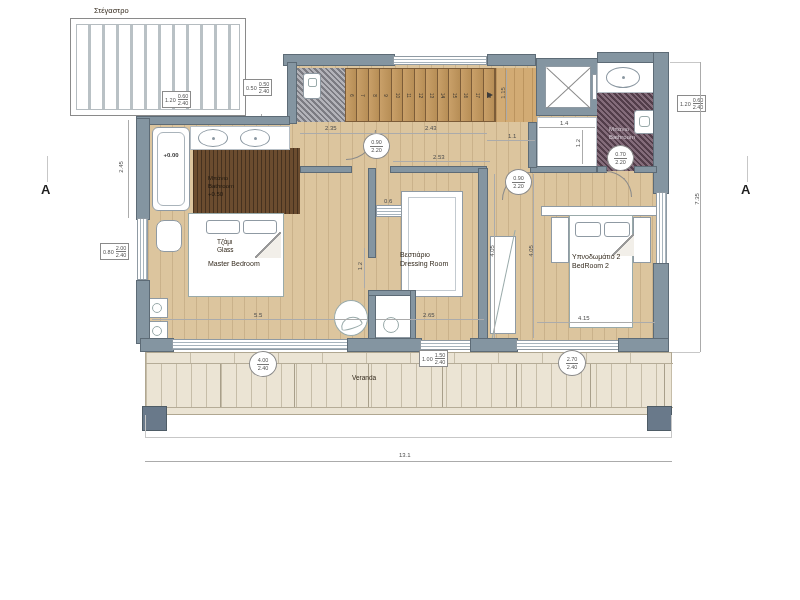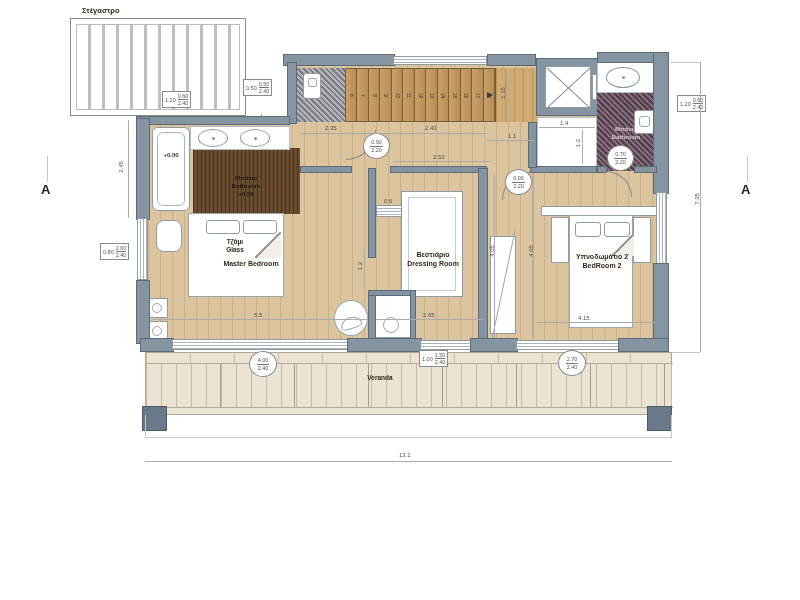--- a/index.html
+++ b/index.html
@@ -19,21 +19,21 @@
         background-image:repeating-linear-gradient(45deg,rgba(255,255,255,.15) 0 2px,rgba(0,0,0,.25) 2px 4px);}
   .white{background:#fff;border:1px solid #8f9aa3;}
   .winh{background:#fff;border:1px solid #8f9aa3;
         background-image:repeating-linear-gradient(to bottom,transparent 0 2px,#a7b4bd 2px 3px);}
   .winv{background:#fff;border:1px solid #8f9aa3;
         background-image:repeating-linear-gradient(to right,transparent 0 2px,#a7b4bd 2px 3px);}
   .dim{font-size:6px;color:#4f4f4f;white-space:nowrap;line-height:1;}
   .rot{transform:rotate(-90deg);transform-origin:center;}
   .dimline{background:#ababab;}
   .extline{background:#c7c7c7;}
-  .roomlbl{font-weight:bold;font-size:7px;color:#33291c;text-align:center;line-height:1.3;white-space:nowrap;}
+  .roomlbl{font-weight:normal;font-size:7px;color:#33291c;text-align:left;line-height:1.3;white-space:nowrap;margin-left:12px;}
   .dimbox{display:flex;align-items:center;gap:2px;background:#fff;border:1px solid #8a8a8a;
           padding:1px 2px;font-size:5.5px;color:#555;}
   .frac{display:flex;flex-direction:column;align-items:center;line-height:1.1;}
   .frac span:first-child{border-bottom:1px solid #777;}
   .circ{display:flex;flex-direction:column;align-items:center;justify-content:center;
         background:#fff;border:1px solid #8a8a8a;border-radius:50%;
         font-size:5.5px;color:#555;line-height:1.2;}
   .circ span:first-child{border-bottom:1px solid #777;padding:0 1px;}
   .stairs{display:flex;}
   .tread{flex:1;background:linear-gradient(90deg,#c9a069,#b78e56);border-right:1px solid #7c5c38;

